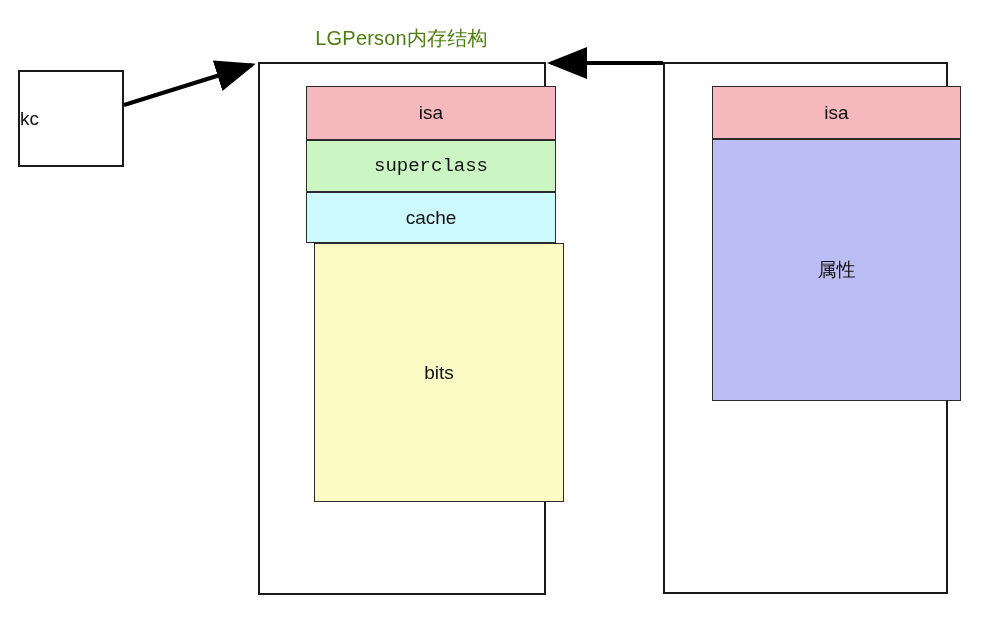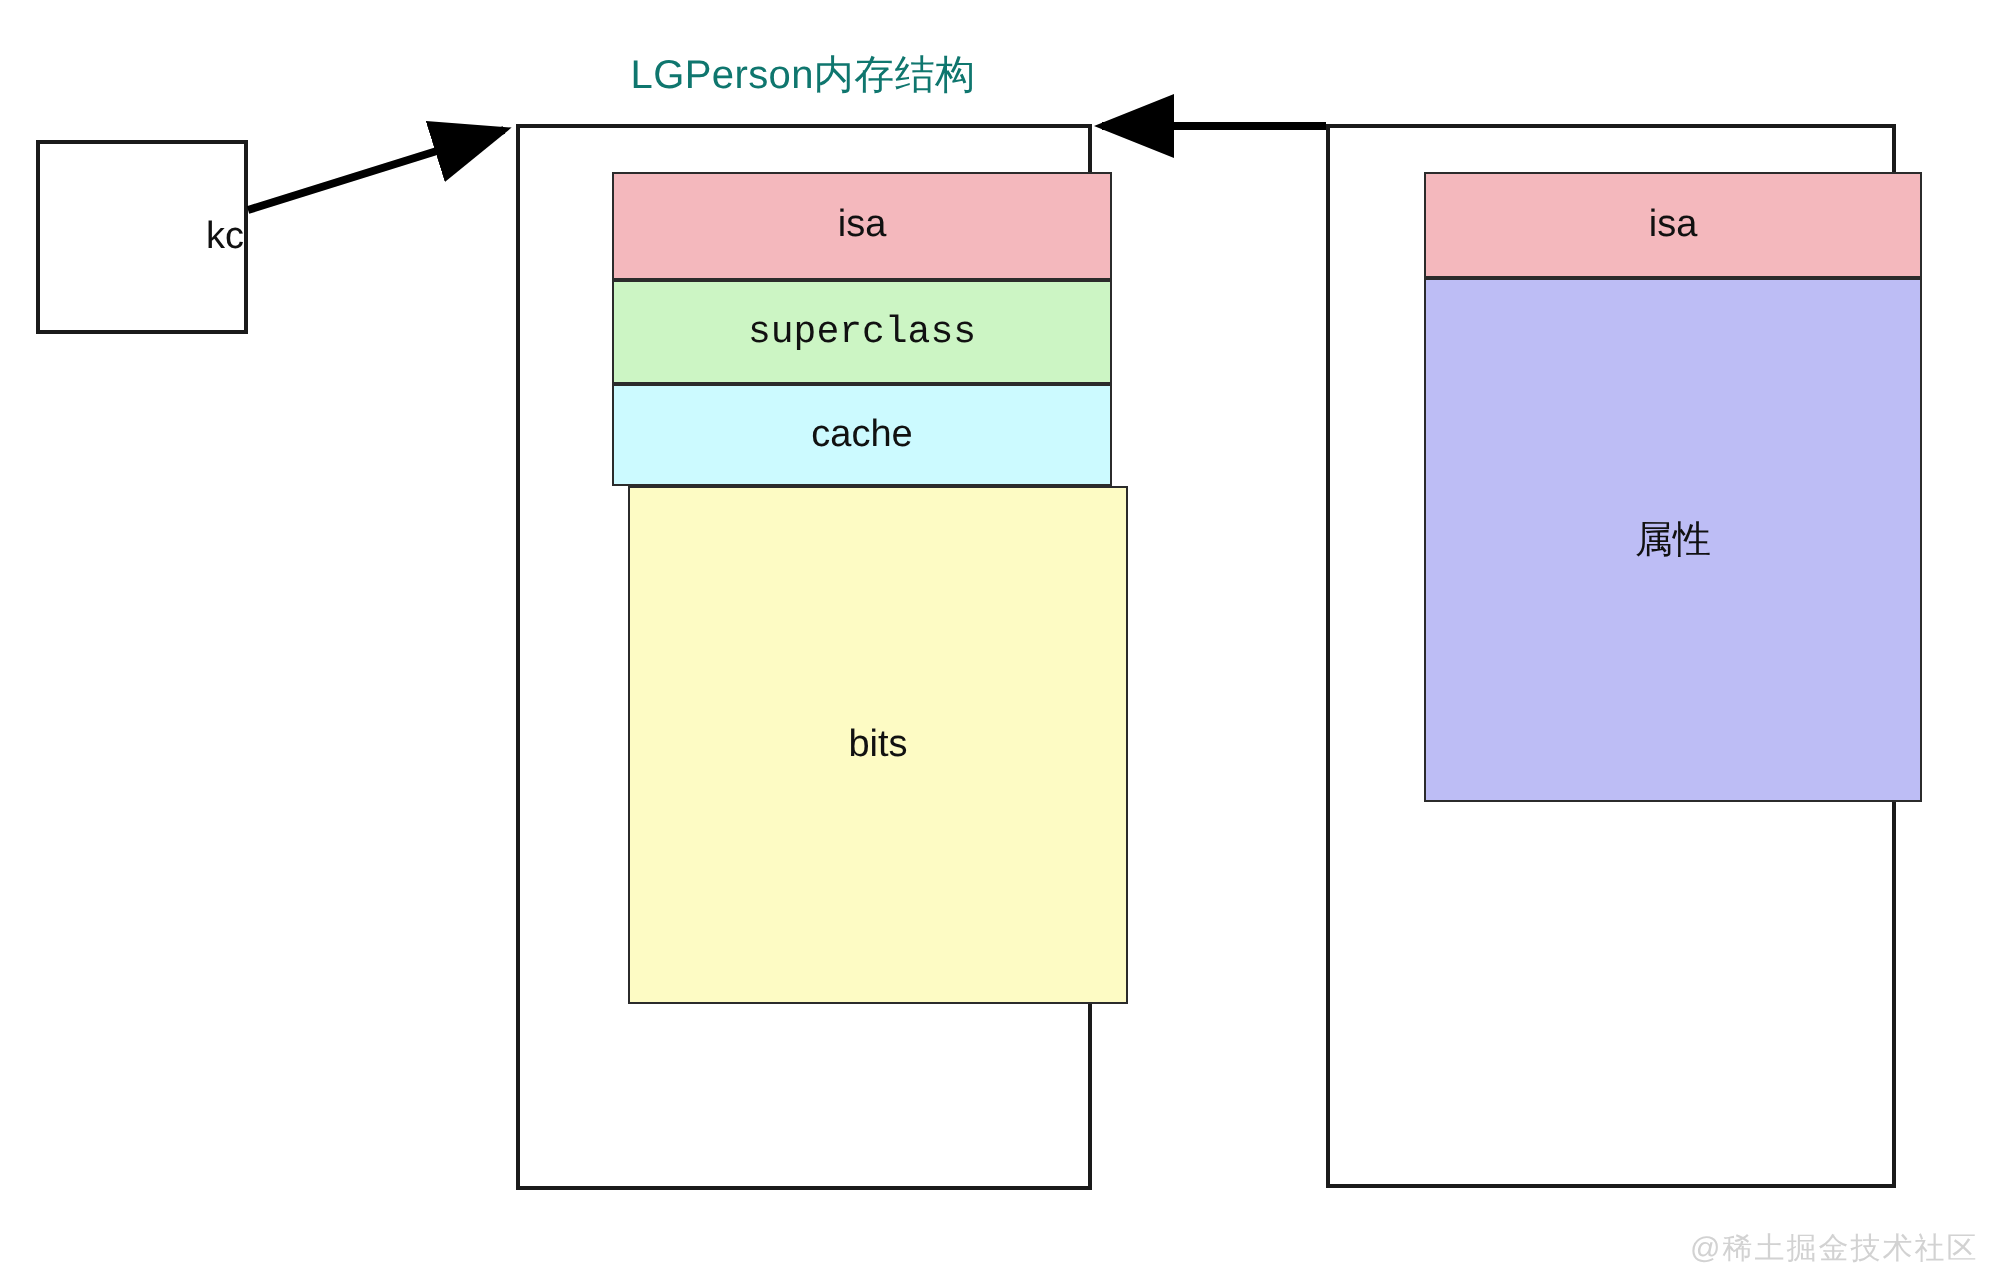--- a/index.html
+++ b/index.html
@@ -14,21 +14,21 @@
     position: relative;
     width: 1006px;
     height: 644px;
     background: #ffffff;
     overflow: hidden;
   }
 
   
   .title {
     position: absolute;
-    color: #0f766e;
+    color: #4d7c0f;
     font-size: 20px;
     line-height: 28px;
     text-align: center;
     white-space: nowrap;
     letter-spacing: 0.2px;
   }
   .outer-box {
     position: absolute;
     border: 2px solid #1a1a1a;
     background: #ffffff;
@@ -45,21 +45,21 @@
     font-size: 19px;
     margin-left: 32px;
   }
   .plain-box {
     position: absolute;
     box-sizing: border-box;
     border: 2px solid #1a1a1a;
     background: #ffffff;
     display: flex;
     align-items: center;
-    justify-content: flex-end;
+    justify-content: flex-start;
     color: #111111;
     font-size: 19px;
   }
   .arrow-layer {
     position: absolute;
     left: 0;
     top: 0;
     width: 1006px;
     height: 644px;
     pointer-events: none;
@@ -130,15 +130,14 @@
       <marker id="arrowhead" markerWidth="10" markerHeight="8" refX="9" refY="4" orient="auto" markerUnits="strokeWidth">
         <path d="M0,0 L10,4 L0,8 Z" fill="#000000"></path>
       </marker>
     </defs>
 
     <line x1="124" y1="105" x2="252" y2="65" stroke="#000000" stroke-width="4" marker-end="url(#arrowhead)"></line>
 
     <line x1="663" y1="63" x2="551" y2="63" stroke="#000000" stroke-width="4" marker-end="url(#arrowhead)"></line>
   </svg>
 
-  <div class="watermark" id="watermark-text">@稀土掘金技术社区</div>
 
 </div>
 
 </body></html>

